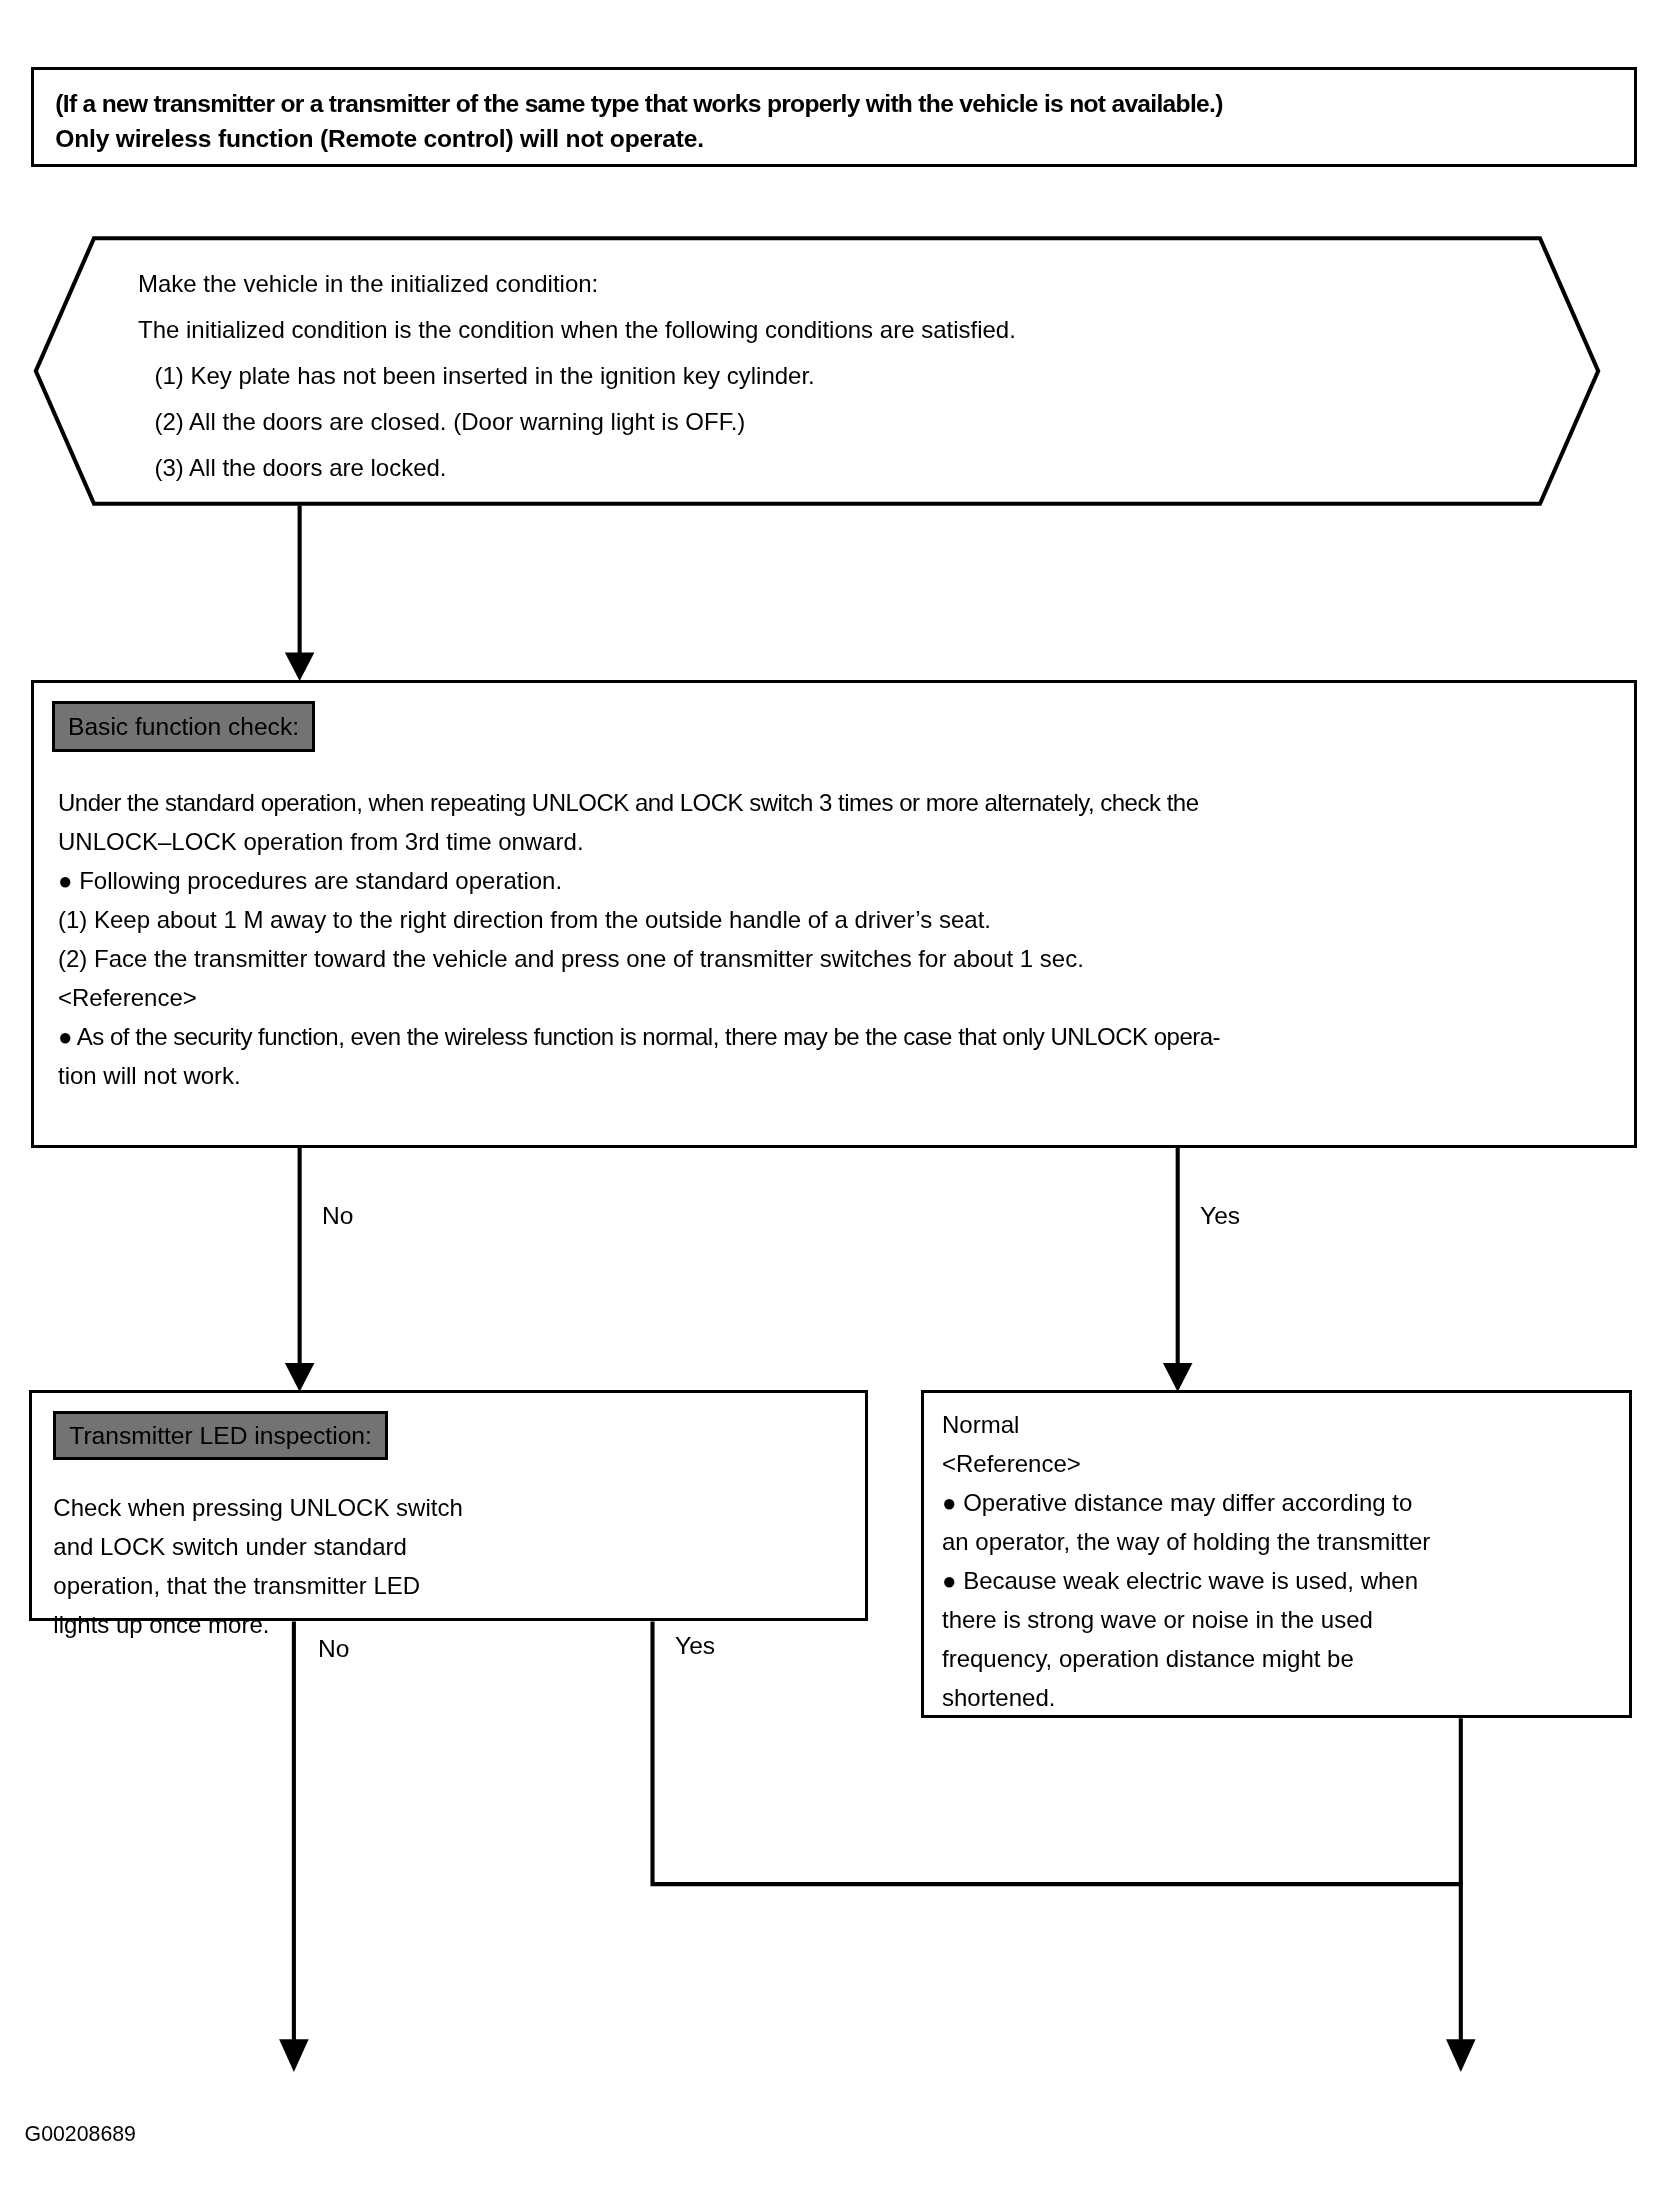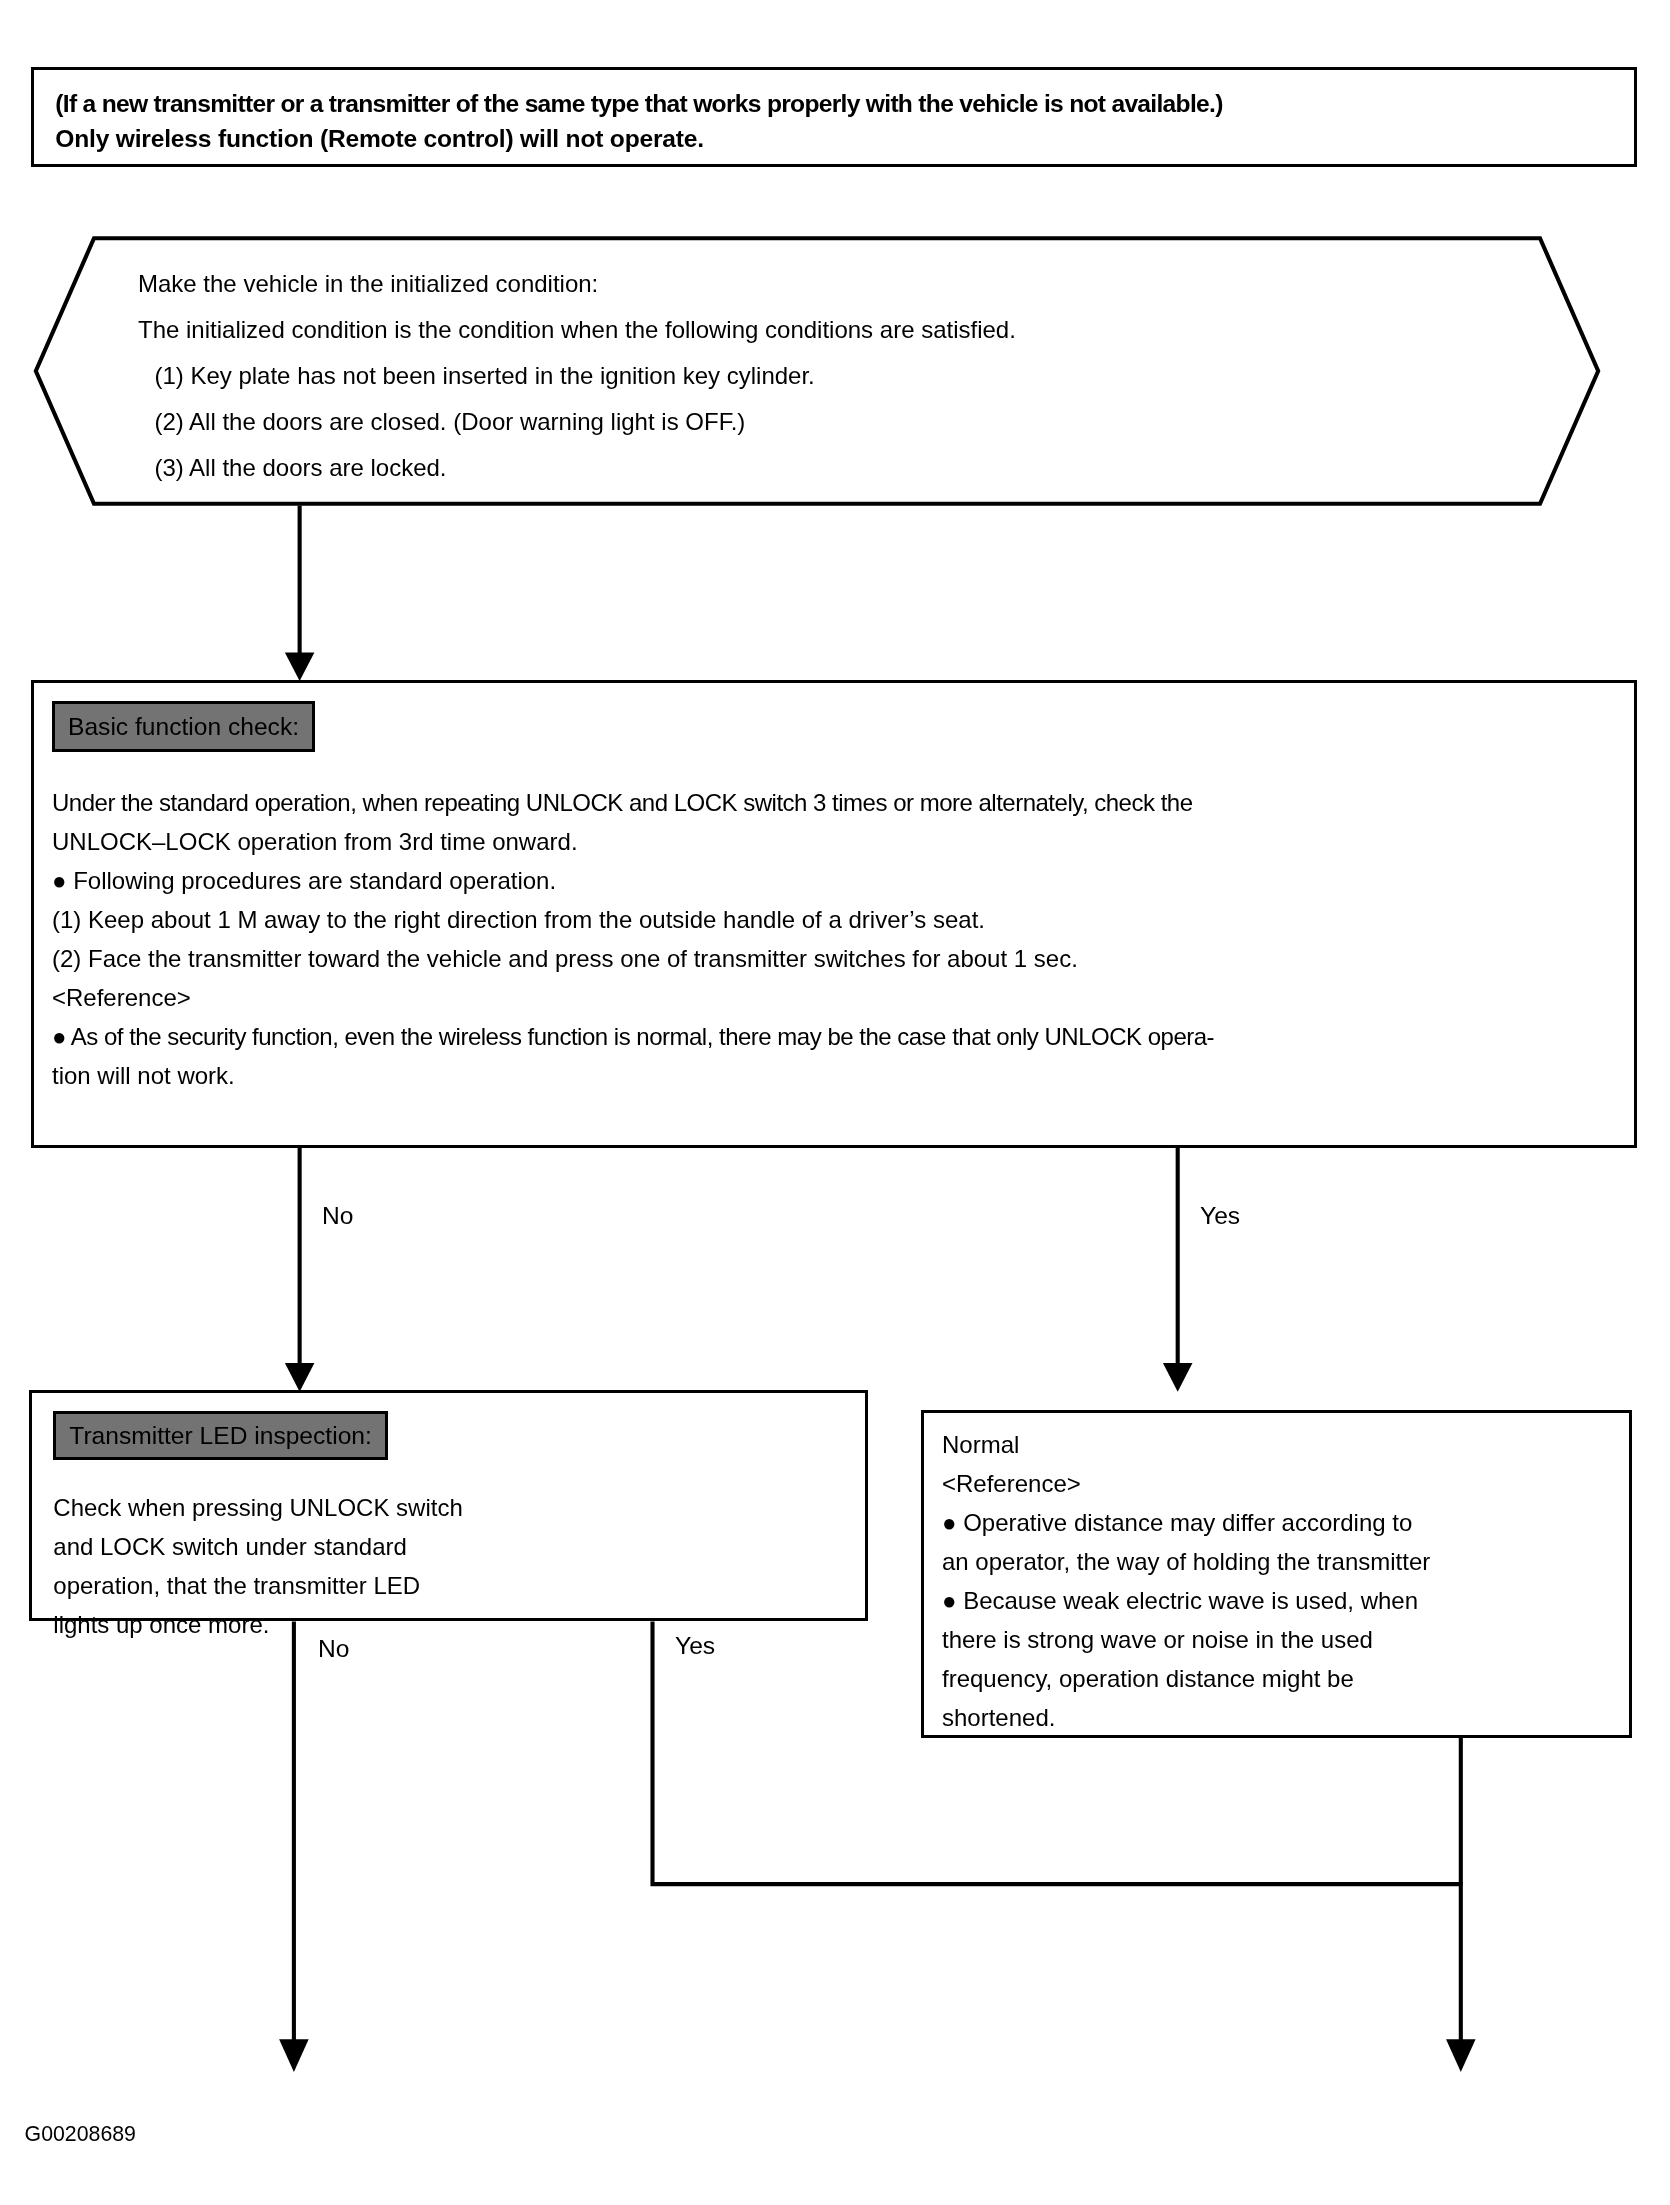--- a/index.html
+++ b/index.html
@@ -93,20 +93,21 @@
   #basic-body {
     position: absolute;
     left: 18px;
     top: 100px;
     width: 1559px;
   }
   #basic-body .line {
     font-size: 24px;
     line-height: 39px;
     white-space: nowrap;
+    margin-left: 6px;
   }
   #basic-body .line.tight { letter-spacing: -0.5px; }
 
   
   #led-box {
     left: 29px;
     top: 1390px;
     width: 839px;
     height: 231px;
   }
@@ -127,21 +128,20 @@
     white-space: nowrap;
   }
 
   
   #normal-box {
     left: 921px;
     top: 1390px;
     width: 711px;
     height: 328px;
     padding: 11.5px 0 0 18px;
-    margin-top: 20px;
   }
   #normal-box .line {
     font-size: 24px;
     line-height: 39px;
     white-space: nowrap;
   }
 
   
   #connectors {
     position: absolute;

